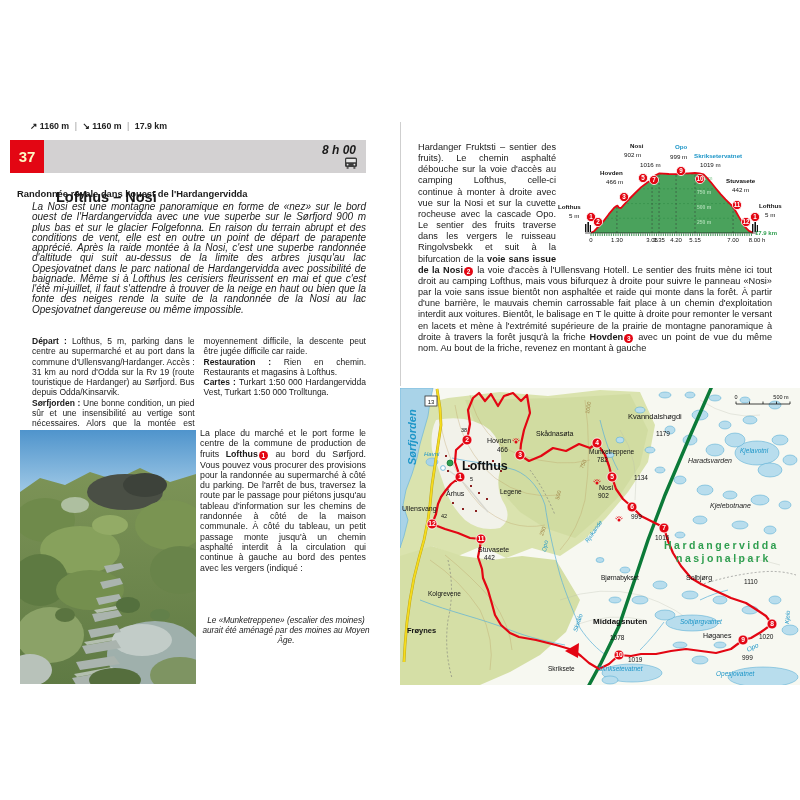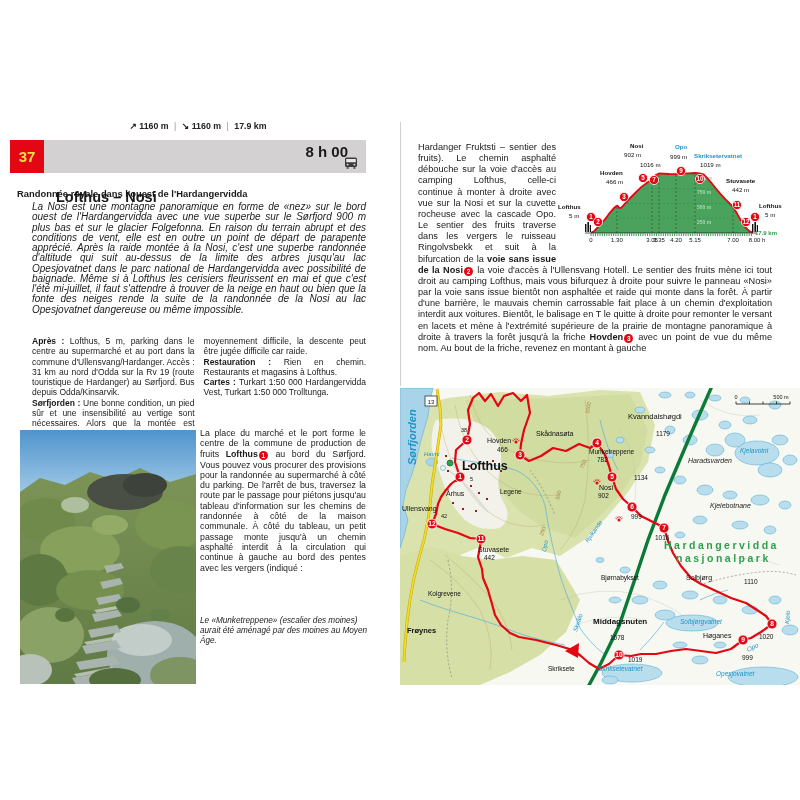--- a/index.html
+++ b/index.html
@@ -5,36 +5,36 @@
   html,body{margin:0;padding:0;}
   body{width:800px;height:800px;background:#ffffff;position:relative;
        font-family:"Liberation Sans",sans-serif;color:#1a1a1a;
        -webkit-font-smoothing:antialiased;}
   .abs{position:absolute;}
   .b{font-weight:bold;}
   .jus{text-align:justify;}
   .wpm{display:inline-block;width:9px;height:9px;border-radius:50%;background:#e30613;
        color:#fff;font-weight:bold;font-size:6.5px;line-height:9px;text-align:center;
        vertical-align:-1px;margin:0 1px;font-style:normal;}
-  #stats{top:121px;left:30px;width:336px;text-align:center;font-size:8.8px;font-weight:bold;color:#222;}
+  #stats{top:121px;left:30px;width:336px;text-align:left;font-size:8.8px;font-weight:bold;color:#222;}
   #stats .sep{color:#999;font-weight:normal;margin:0 3px;}
   #titlebar{top:140px;left:10px;width:356px;height:33px;background:#d3d1d2;}
-  #badge{position:absolute;left:0;top:0;width:34px;height:33px;background:#e30613;color:#fde047;
+  #badge{position:absolute;left:0;top:0;width:34px;height:33px;background:#e30613;color:#fef9c3;
          font-size:15px;font-weight:bold;text-align:center;line-height:33px;}
   #title{position:absolute;left:46px;top:0;height:33px;line-height:33px;font-size:14.5px;font-weight:bold;margin-top:41px;}
-  #duration{position:absolute;right:18px;top:3px;font-size:15px;font-weight:bold;}
+  #duration{position:absolute;right:10px;top:3px;font-size:12px;font-weight:bold;font-style:italic;}
   #busicon{position:absolute;right:8px;top:17px;width:14px;height:12px;}
   #heading{top:188px;left:17px;width:334px;font-size:9.4px;font-weight:bold;}
   #intro{top:202px;left:32px;width:334px;font-size:10px;line-height:10.25px;font-style:italic;}
   #infoblock{top:336px;left:32px;width:334px;height:96px;font-size:8.5px;line-height:10.3px;
              column-count:2;column-gap:9px;column-fill:auto;}
   #infoblock p{margin:0;}
   #photo{top:430px;left:20px;width:176px;height:254px;}
   #col2{top:428px;left:200px;width:166px;font-size:8.8px;line-height:10.3px;}
-  #caption{top:616px;left:200px;width:172px;font-size:8.2px;line-height:10px;font-style:italic;color:#222;}
+  #caption{top:616px;left:200px;width:172px;font-size:8.2px;line-height:10px;font-style:italic;color:#222;text-align:center;}
   #pagediv{top:122px;left:400px;width:1px;height:264px;background:#cfcfcf;}
   #rightpage{top:142px;left:418px;width:354px;font-size:9.2px;line-height:11.15px;}
   #rightpage .floatbox{float:right;width:216px;height:114px;}
   #profile{top:136px;left:556px;width:240px;height:112px;}
   #map{top:388px;left:400px;width:400px;height:297px;overflow:hidden;}
   svg text{font-family:"Liberation Sans",sans-serif;}
 </style>
 </head>
 <body>
 
@@ -59,21 +59,21 @@
     <circle cx="10.4" cy="7.6" r="0.9" fill="#e8e8e8"></circle>
     <rect x="2.6" y="10.2" width="2" height="1.5" fill="#3d3d3d"></rect>
     <rect x="9.4" y="10.2" width="2" height="1.5" fill="#3d3d3d"></rect>
   </svg>
 </div>
 
 <div class="abs" id="heading">Randonnée royale dans l'ouest de l'Hardangervidda</div>
 <div class="abs jus" id="intro">La Nosi est une montagne panoramique en forme de «nez» sur le bord ouest de l'Hardangervidda avec une vue superbe sur le Sørfjord 900 m plus bas et sur le glacier Folgefonna. En raison du terrain abrupt et des conditions de vent, elle est en outre un point de départ de parapente apprécié. Après la raide montée à la Nosi, c'est une superbe randonnée d'altitude qui suit au-dessus de la limite des arbres jusqu'au lac Opesjovatnet dans le parc national de Hardangervidda avec possibilité de baignade. Même si à Lofthus les cerisiers fleurissent en mai et que c'est l'été mi-juillet, il faut s'attendre à trouver de la neige en haut ou bien que la fonte des neiges rende la suite de la randonnée de la Nosi au lac Opesjovatnet dangereuse ou même impossible.</div>
 
 <div class="abs jus" id="infoblock">
-  <p><span class="b">Après : </span><span>Lofthus, 5 m, parking dans le centre au supermarché et au port dans la commune d'Ullensvang/Hardanger. Accès : 31 km au nord d'Odda sur la Rv 19 (route touristique de Hardanger) au Sørfjord. Bus depuis Odda/Kinsarvik.</span></p>
+  <p><span class="b">Départ : </span><span>Lofthus, 5 m, parking dans le centre au supermarché et au port dans la commune d'Ullensvang/Hardanger. Accès : 31 km au nord d'Odda sur la Rv 19 (route touristique de Hardanger) au Sørfjord. Bus depuis Odda/Kinsarvik.</span></p>
   <p><span class="b">Sørfjorden : </span><span>Une bonne condition, un pied sûr et une insensibilité au vertige sont nécessaires. Alors que la montée est moyennement difficile, la descente peut être jugée difficile car raide.</span></p>
   <p><span class="b">Restauration : </span><span>Rien en chemin. Restaurants et magasins à Lofthus.</span></p>
   <p><span class="b">Cartes : </span><span>Turkart 1:50 000 Hardangervidda Vest, Turkart 1:50 000 Trolltunga.</span></p>
 </div>
 
 <svg class="abs" id="photo" viewBox="0 0 176 254">
   <defs>
     <linearGradient id="sky" x1="0" y1="0" x2="0" y2="1">
       <stop offset="0" stop-color="#4f94cc"></stop>
         <stop offset="1" stop-color="#a9cfe9"></stop>

